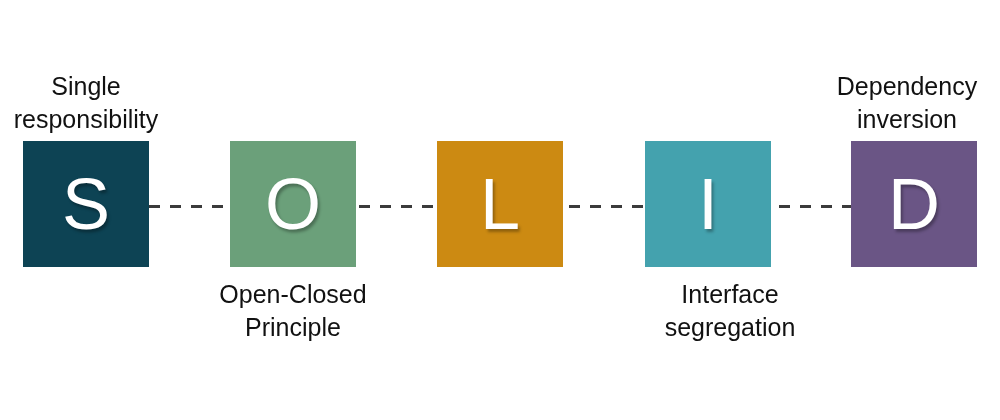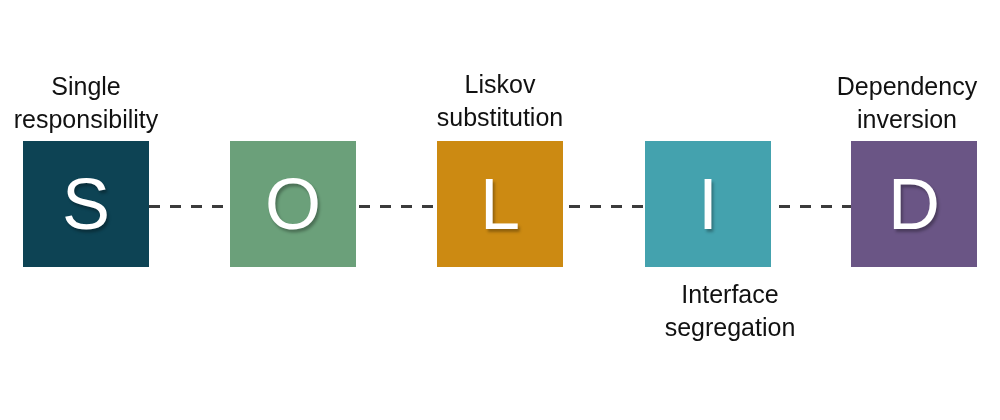--- a/index.html
+++ b/index.html
@@ -104,28 +104,28 @@
     </div>
   </div>
   <div class="caption cap-s">Single
 responsibility</div>
 
   <div class="node node-o">
     <div class="node-box" style="background:#6ba07a;">
       <span class="node-letter" style="color: rgb(255, 255, 255);">O</span>
     </div>
   </div>
+  <div class="caption cap-o">Open-Closed
+Principle</div>
 
   <div class="node node-l">
     <div class="node-box" style="background:#cc8a12;">
       <span class="node-letter" style="color: rgb(255, 255, 255);">L</span>
     </div>
   </div>
-  <div class="caption cap-l">Liskov
-substitution</div>
 
   <div class="node node-i">
     <div class="node-box" style="background:#44a2ae;">
       <span class="node-letter" style="color: rgb(255, 255, 255);">I</span>
     </div>
   </div>
   <div class="caption cap-i">Interface
 segregation</div>
 
   <div class="node node-d">

